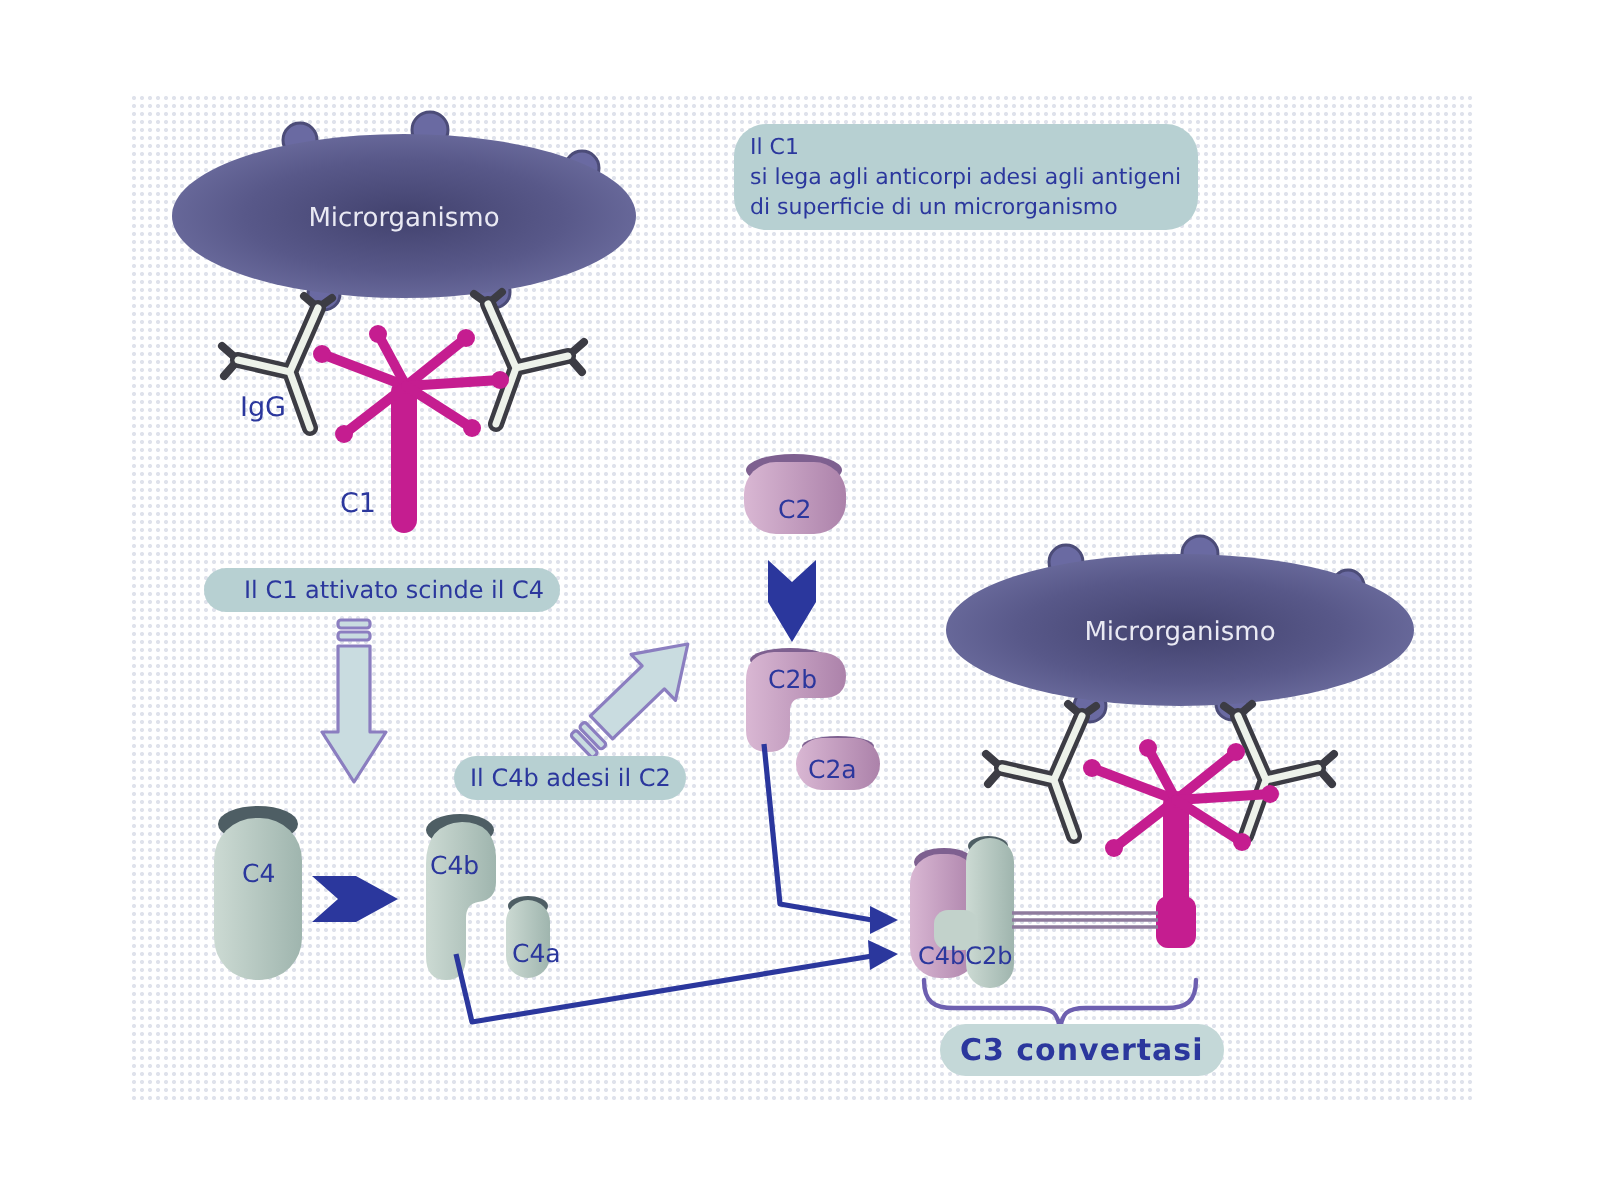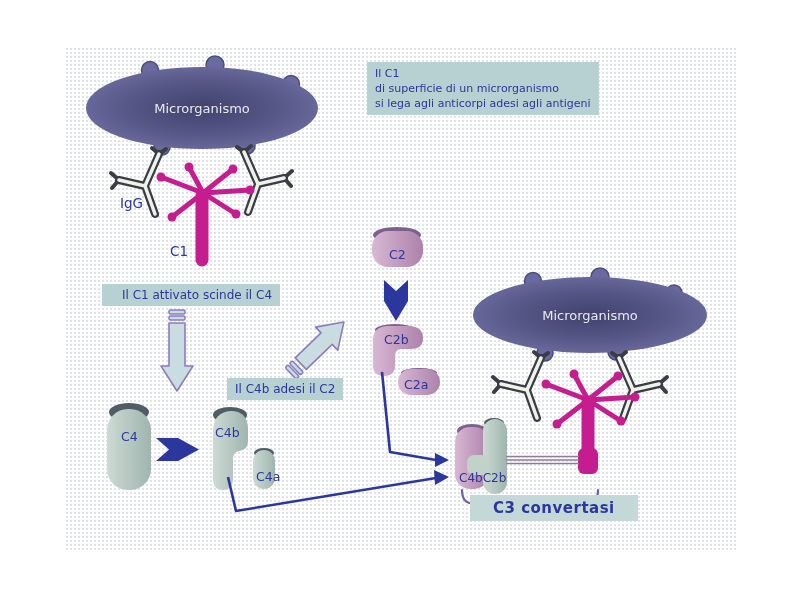--- a/index.html
+++ b/index.html
@@ -3,27 +3,27 @@
 <meta charset="utf-8">
 <style>
   html,body{margin:0;padding:0;background:#ffffff;}
   .stage{position:relative;width:800px;height:600px;overflow:hidden;
          font-family:"DejaVu Sans",sans-serif;background:#ffffff;}
   .dotted-bg{position:absolute;left:65px;top:47px;width:672px;height:505px;
     background-image:radial-gradient(circle, rgba(150,160,190,0.30) 1px, rgba(0,0,0,0) 1.1px);
     background-size:4px 4px;background-color:#ffffff;}
   svg.overlay{position:absolute;left:0;top:0;z-index:2;}
   .note{position:absolute;z-index:3;background:#b7d0d2;color:#2b379d;
-        padding:4px 8px;white-space:nowrap;}
+        padding:4px 8px;white-space:nowrap;border-radius:16px;}
   .note .nline{white-space:nowrap;}
   #note1{left:367px;top:62px;font-size:11px;line-height:15px;}
   #note2{left:102px;top:284px;font-size:12px;padding-left:20px;}
   #note3{left:227px;top:378px;font-size:12px;}
-  #note4{left:470px;top:495px;font-size:15px;font-weight:bold;background:#c4d8d8;
-         padding:4px 23px;letter-spacing:0.5px;}
+  #note4{left:470px;top:512px;font-size:15px;font-weight:bold;background:#c4d8d8;
+         padding:4px 10px;letter-spacing:0.5px;}
   
   text{font-family:"DejaVu Sans",sans-serif;fill:#2b379d;}
   .lbl{font-size:12.5px;}
   .lbl-sm{font-size:12px;}
   .lbl-white{fill:#e9e9f3;font-size:13px;}
   .bump{fill:#6a6aa2;stroke:#4c4c78;stroke-width:1.5;}
   .ab-dark{stroke:#3c3c44;stroke-width:8;fill:none;stroke-linecap:round;stroke-linejoin:round;}
   .ab-tip{stroke:#3c3c44;stroke-width:4;fill:none;stroke-linecap:round;}
   .ab-light{stroke:#edf2ea;stroke-width:3.5;fill:none;stroke-linecap:round;}
   .star line{stroke:#c51d90;stroke-width:5;stroke-linecap:round;}
@@ -190,19 +190,19 @@
       <line class="tripline" x1="506" y1="460" x2="579" y2="460"></line>
       <line class="tripline" x1="506" y1="463.5" x2="579" y2="463.5"></line>
     </g>
 
     <path class="brace" d="M 462 490 C 462 501 467 504 477 504 L 517 504 C 527 504 529 507 530 515
              C 531 507 533 504 543 504 L 583 504 C 593 504 598 501 598 490"></path>
   </svg>
 
   <div class="note" id="note1">
     <div class="nline">Il C1</div>
+    <div class="nline">si lega agli  anticorpi adesi agli antigeni</div>
     <div class="nline">di superficie di un microrganismo</div>
-    <div class="nline">si lega agli  anticorpi adesi agli antigeni</div>
   </div>
   <div class="note" id="note2">Il C1 attivato scinde il C4</div>
   <div class="note" id="note3">Il C4b adesi il C2</div>
   <div class="note" id="note4">C3 convertasi</div>
 </div>
 
 </body></html>

